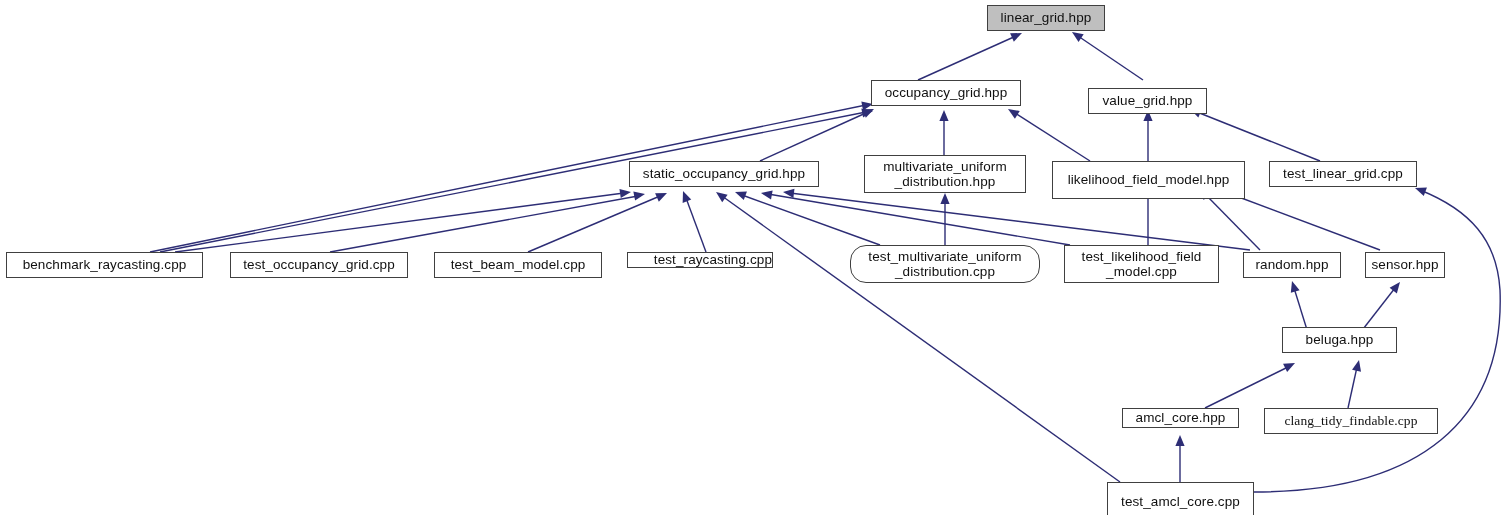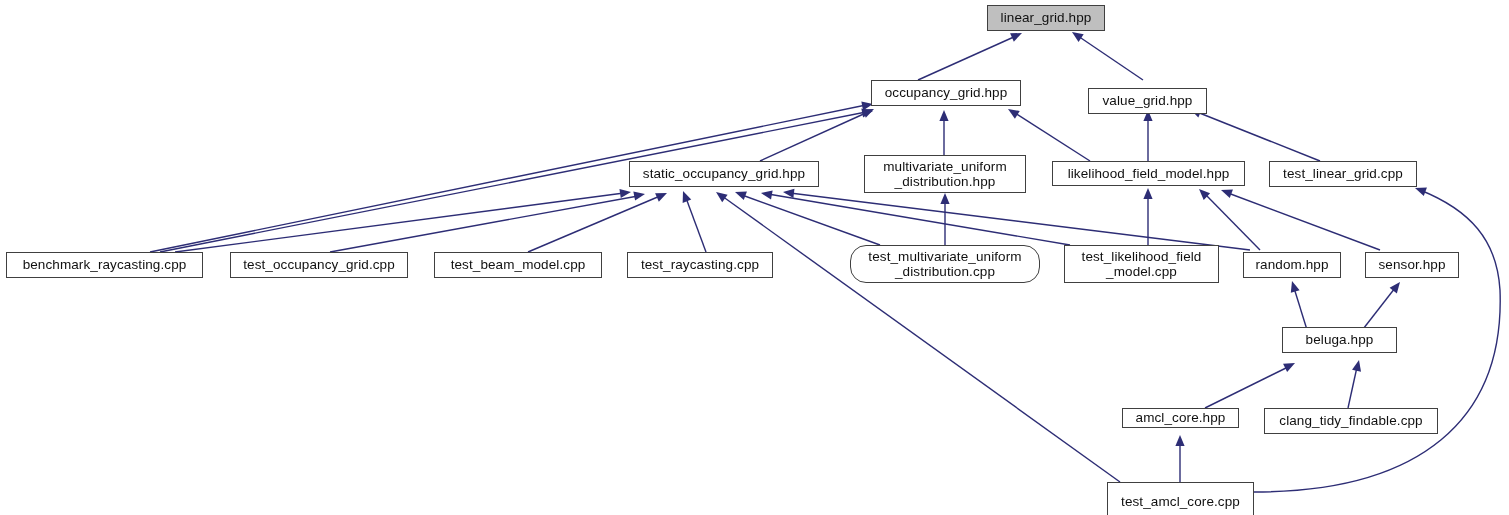--- a/index.html
+++ b/index.html
@@ -119,30 +119,30 @@
         <polygon points="0,0 -11,4.6 -11,-4.6" class="edge-arrow" transform="translate(1415,188) rotate(200)"></polygon>
       </g>
   </svg>
   <div id="nodes-layer">
       <div class="node-box root" style="left: 987px; top: 5px; width: 118px; height: 26px;"><span class="node-label">linear_grid.hpp</span></div>
       <div class="node-box" style="left: 871px; top: 80px; width: 150px; height: 26px; text-align: center;"><span class="node-label">occupancy_grid.hpp</span></div>
       <div class="node-box" style="left: 1088px; top: 80px; width: 119px; height: 26px; margin-top: 8px;"><span class="node-label">value_grid.hpp</span></div>
       <div class="node-box" style="left: 629px; top: 161px; width: 190px; height: 26px; justify-content: center;"><span class="node-label">static_occupancy_grid.hpp</span></div>
       <div class="node-box" style="left: 864px; top: 155px; width: 162px; height: 38px;"><span class="node-label">multivariate_uniform
 _distribution.hpp</span></div>
-      <div class="node-box" style="left: 1052px; top: 161px; width: 193px; height: 25px;"><span class="node-label">likelihood_field_model.hpp</span></div>
+      <div class="node-box" style="left: 1052px; top: 161px; width: 193px; height: 38px;"><span class="node-label">likelihood_field_model.hpp</span></div>
       <div class="node-box" style="left: 1269px; top: 161px; width: 148px; height: 26px;"><span class="node-label">test_linear_grid.cpp</span></div>
       <div class="node-box" style="left: 6px; top: 252px; width: 197px; height: 26px;"><span class="node-label">benchmark_raycasting.cpp</span></div>
       <div class="node-box" style="left: 230px; top: 252px; width: 178px; height: 26px;"><span class="node-label">test_occupancy_grid.cpp</span></div>
       <div class="node-box" style="left: 434px; top: 252px; width: 168px; height: 26px;"><span class="node-label">test_beam_model.cpp</span></div>
-      <div class="node-box" style="left: 627px; top: 252px; width: 146px; height: 26px;"><span class="node-label">test_raycasting.cpp</span></div>
+      <div class="node-box" style="left: 627px; top: 252px; width: 146px; height: 16px; justify-content: flex-end;"><span class="node-label">test_raycasting.cpp</span></div>
       <div class="node-box" style="left: 850px; top: 245px; width: 190px; height: 38px; border-radius: 16px;"><span class="node-label">test_multivariate_uniform
 _distribution.cpp</span></div>
       <div class="node-box" style="left: 1064px; top: 245px; width: 155px; height: 38px;"><span class="node-label">test_likelihood_field
 _model.cpp</span></div>
       <div class="node-box" style="left: 1243px; top: 252px; width: 98px; height: 26px;"><span class="node-label">random.hpp</span></div>
-      <div class="node-box" style="left: 1365px; top: 252px; width: 94px; height: 26px;"><span class="node-label">sensor.hpp</span></div>
+      <div class="node-box" style="left: 1365px; top: 252px; width: 80px; height: 26px;"><span class="node-label">sensor.hpp</span></div>
       <div class="node-box" style="left: 1282px; top: 327px; width: 115px; height: 26px;"><span class="node-label">beluga.hpp</span></div>
       <div class="node-box" style="left: 1122px; top: 408px; width: 117px; height: 20px;"><span class="node-label">amcl_core.hpp</span></div>
-      <div class="node-box" style="left: 1264px; top: 408px; width: 174px; height: 26px;"><span class="node-label">clang_tidy_findable.cpp</span></div>
+      <div class="node-box" style="left: 1264px; top: 408px; width: 174px; height: 26px; font-family: Liberation Serif, serif;"><span class="node-label">clang_tidy_findable.cpp</span></div>
       <div class="node-box" style="left: 1107px; top: 482px; width: 147px; height: 40px;"><span class="node-label">test_amcl_core.cpp</span></div>
     </div>
 </div>
 
 </body></html>

